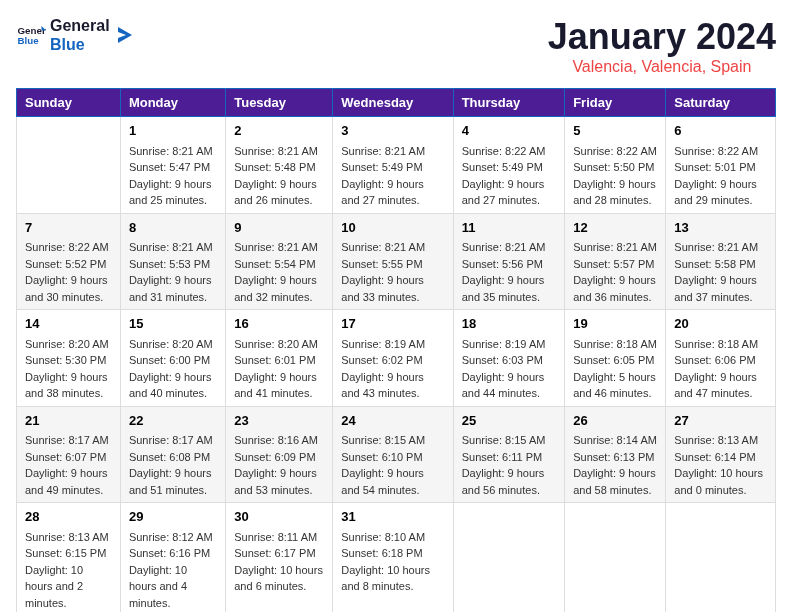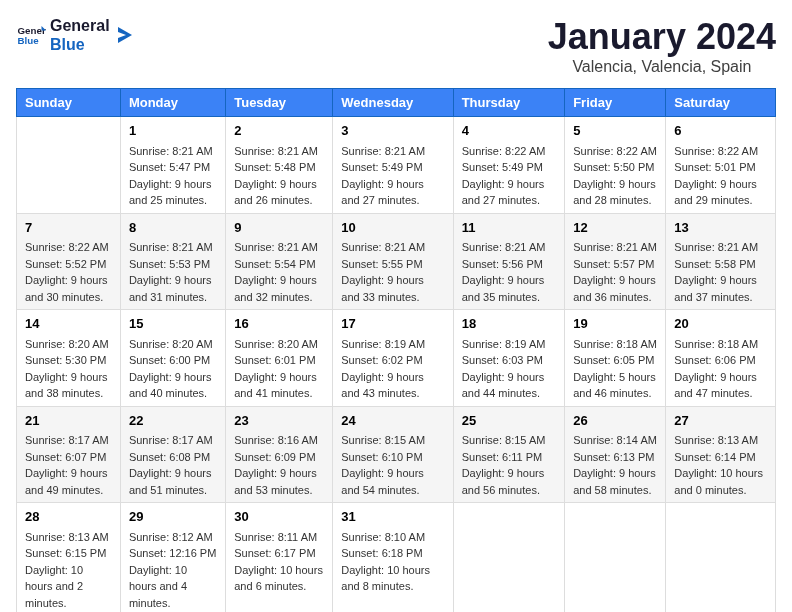--- a/index.html
+++ b/index.html
@@ -28,29 +28,29 @@
     .title-section {
       text-align: center;
     }
     .main-title {
       font-size: 36px;
       font-weight: bold;
       color: #1a1a2e;
     }
     .subtitle {
       font-size: 16px;
-      color: #404040;
+      color: #ef4444;
     }
     table {
       width: 100%;
       border-collapse: collapse;
       font-size: 11px;
     }
     thead tr {
-      background-color: #3b82f6;
+      background-color: #4c1d95;
       color: white;
     }
     thead th {
       padding: 6px 8px;
       text-align: left;
       font-size: 13px;
       font-weight: bold;
       border: 1px solid #1565c0;
     }
     tbody tr {
@@ -233,21 +233,21 @@
           <div class="cell-content"><span>Sunrise: 8:13 AM</span><br><span>Sunset: 6:14 PM</span><br><span>Daylight: 10 hours and 0 minutes.</span></div>
         </td>
       </tr>
       <tr>
         <td>
           <span class="day-number">28</span>
           <div class="cell-content"><span>Sunrise: 8:13 AM</span><br><span>Sunset: 6:15 PM</span><br><span>Daylight: 10 hours and 2 minutes.</span></div>
         </td>
         <td>
           <span class="day-number">29</span>
-          <div class="cell-content"><span>Sunrise: 8:12 AM</span><br><span>Sunset: 12:16 PM</span><br><span>Daylight: 10 hours and 4 minutes.</span></div>
+          <div class="cell-content"><span>Sunrise: 8:12 AM</span><br><span>Sunset: 6:16 PM</span><br><span>Daylight: 10 hours and 4 minutes.</span></div>
         </td>
         <td>
           <span class="day-number">30</span>
           <div class="cell-content"><span>Sunrise: 8:11 AM</span><br><span>Sunset: 6:17 PM</span><br><span>Daylight: 10 hours and 6 minutes.</span></div>
         </td>
         <td>
           <span class="day-number">31</span>
           <div class="cell-content"><span>Sunrise: 8:10 AM</span><br><span>Sunset: 6:18 PM</span><br><span>Daylight: 10 hours and 8 minutes.</span></div>
         </td>
         <td class="empty-cell"></td>

